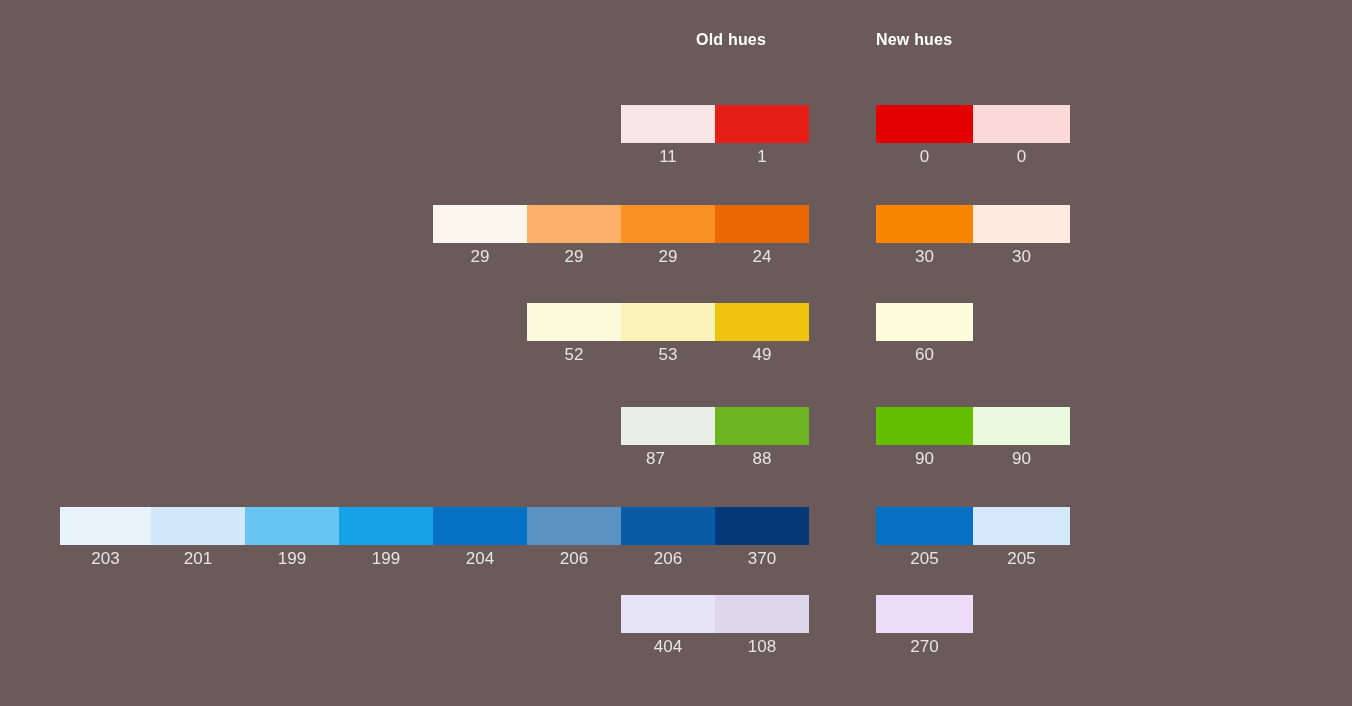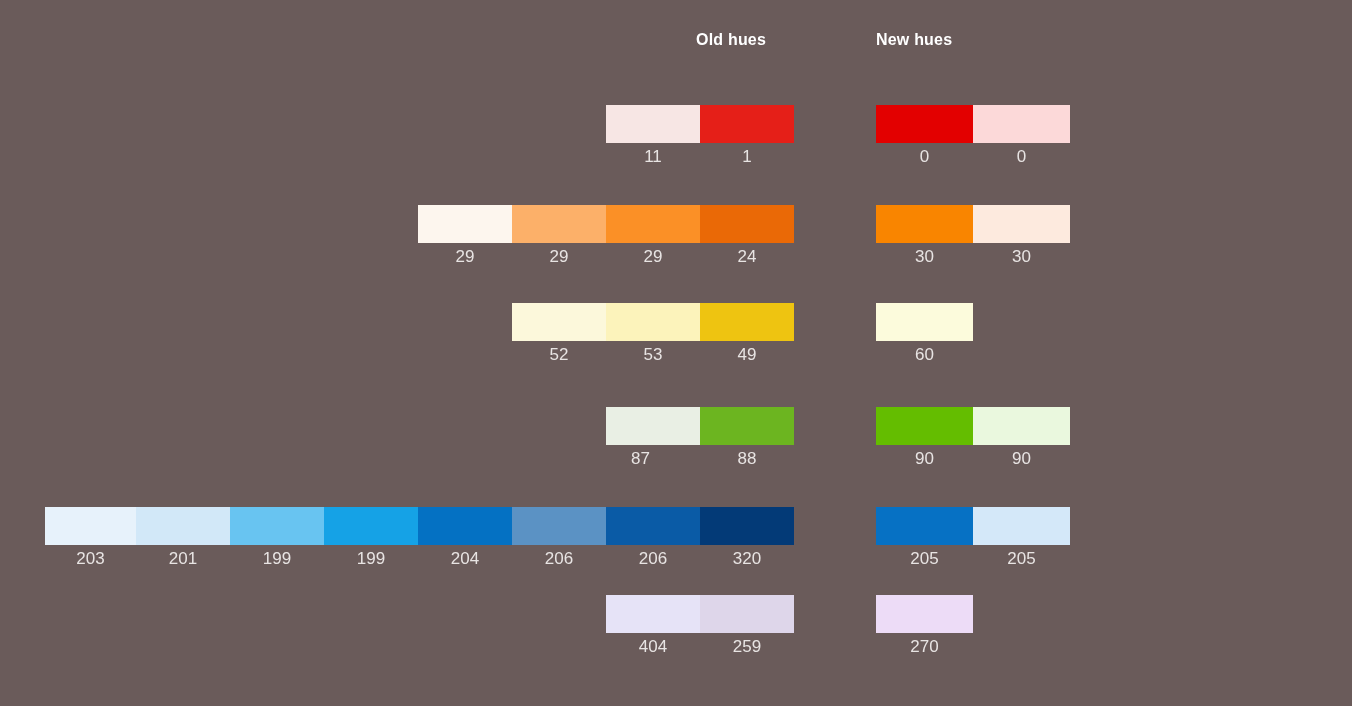--- a/index.html
+++ b/index.html
@@ -34,21 +34,21 @@
     position: absolute;
     height: 78px;
   }
   .band {
     position: absolute;
     top: 0;
     display: flex;
     flex-direction: row;
     height: 38px;
   }
-  .band.old { right: 558px; }   
+  .band.old { right: 543px; }   
   .band.new { left: 876px; }
 
   .swatch-cell {
     position: relative;
     height: 38px;
   }
   .swatch-chip {
     width: 100%;
     height: 38px;
     display: block;
@@ -197,21 +197,21 @@
           <div class="swatch-cell" style="width: 94px;">
             <span class="swatch-chip" style="background: rgb(91, 146, 196);"></span>
             <span class="swatch-label">206</span>
           </div>
           <div class="swatch-cell" style="width: 94px;">
             <span class="swatch-chip" style="background: rgb(10, 91, 166);"></span>
             <span class="swatch-label">206</span>
           </div>
           <div class="swatch-cell" style="width: 94px;">
             <span class="swatch-chip" style="background: rgb(3, 58, 119);"></span>
-            <span class="swatch-label">320</span>
+            <span class="swatch-label">370</span>
           </div>
         </div>
         <div class="band new">
           <div class="swatch-cell" style="width: 97px;">
             <span class="swatch-chip" style="background: rgb(6, 113, 196);"></span>
             <span class="swatch-label">205</span>
           </div>
           <div class="swatch-cell" style="width: 97px;">
             <span class="swatch-chip" style="background: rgb(212, 232, 249);"></span>
             <span class="swatch-label">205</span>
@@ -219,21 +219,21 @@
         </div>
       </div>
       <div class="hue-row" style="top: 595px; left: 0px; right: 0px;">
         <div class="band old">
           <div class="swatch-cell" style="width: 94px;">
             <span class="swatch-chip" style="background: rgb(230, 227, 247);"></span>
             <span class="swatch-label">404</span>
           </div>
           <div class="swatch-cell" style="width: 94px;">
             <span class="swatch-chip" style="background: rgb(222, 214, 234);"></span>
-            <span class="swatch-label">259</span>
+            <span class="swatch-label">108</span>
           </div>
         </div>
         <div class="band new">
           <div class="swatch-cell" style="width: 97px;">
             <span class="swatch-chip" style="background: rgb(237, 220, 247);"></span>
             <span class="swatch-label">270</span>
           </div>
         </div>
       </div>
     </div>

